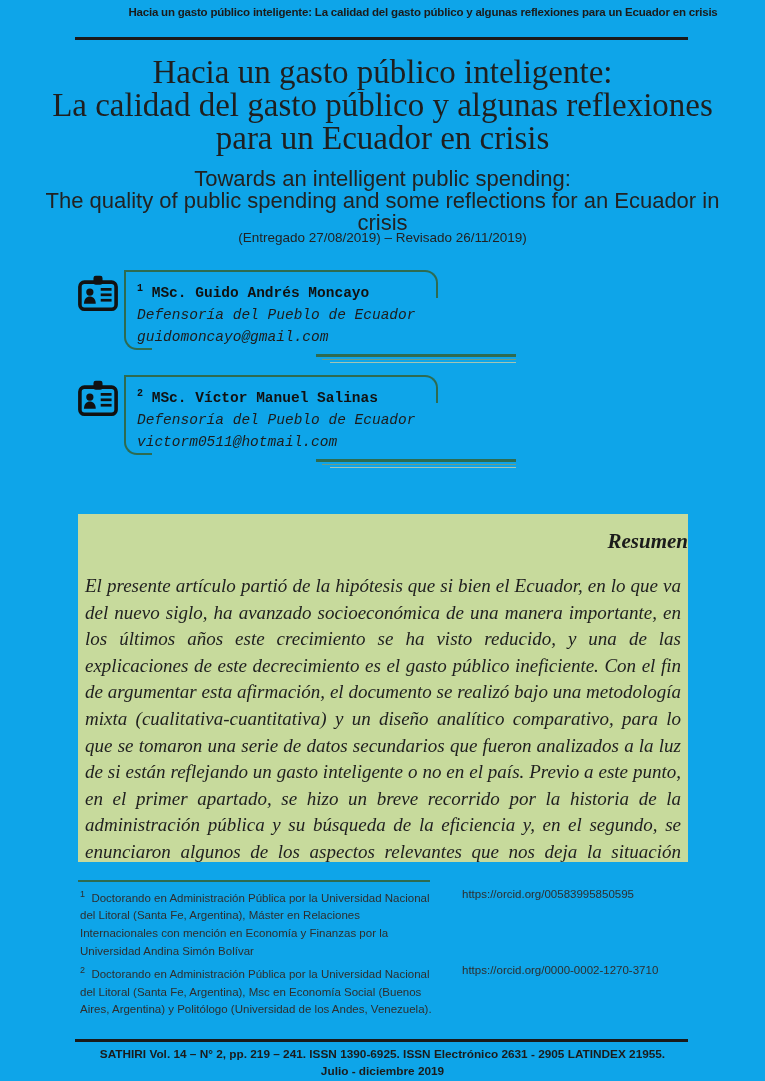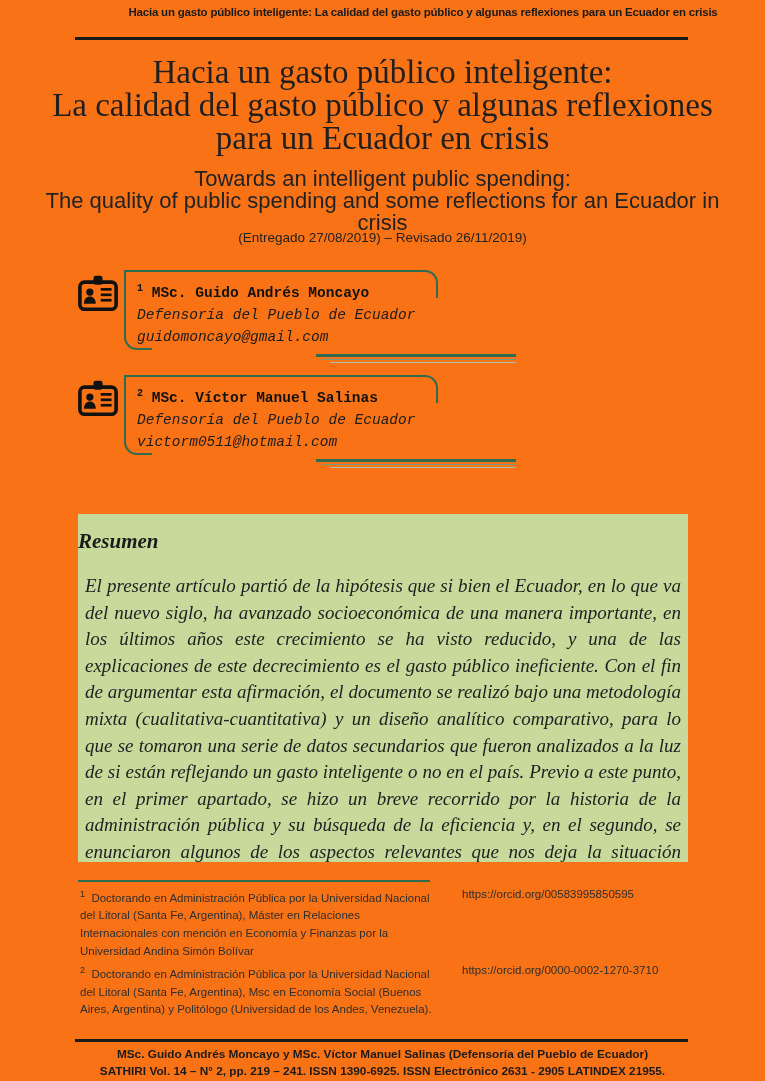--- a/index.html
+++ b/index.html
@@ -5,21 +5,21 @@
   :root{
     --green:#2e6b50;
     --green-mid:#6f9c85;
     --green-light:#a4c4b3;
     --ink:#1b1b1b;
     --abs-bg:#c7da9c;
   }
   html,body{margin:0;padding:0;background:#e8e8e8;}
   .page{
     position:relative;width:765px;height:1081px;margin:0 auto;
-    background:#f97316;overflow:hidden;color:var(--ink);
+    background:#0ea5e9;overflow:hidden;color:var(--ink);
     font-family:"Liberation Sans", sans-serif;
   }
   .running-header{
     position:absolute;top:6px;left:92px;width:662px;text-align:center;
     font-size:11.5px;font-weight:bold;color:#1b1b1b;letter-spacing:-0.2px;
   }
   .rule{position:absolute;left:75px;width:613px;height:2.5px;background:#1a1a1a;}
   .top-rule{top:37px;}
   .footer-rule{top:1039px;}
 
@@ -62,21 +62,21 @@
   .frame-lines{position:absolute;right:-78px;top:84px;width:200px;}
   .fl1{height:2.5px;background:var(--green);margin-bottom:2px;}
   .fl2{height:1.5px;background:var(--green-mid);margin-bottom:2px;width:97%;margin-left:auto;}
   .fl3{height:1px;background:var(--green-light);width:93%;margin-left:auto;}
 
   .abstract-box{
     position:absolute;top:514px;left:78px;width:610px;height:348px;
     background:var(--abs-bg);overflow:hidden;
   }
   .abstract-title{
-    margin-top:15px;text-align:left;
+    margin-top:15px;text-align:right;
     font-family:"Liberation Serif", serif;font-weight:bold;font-style:italic;
     font-size:21px;color:#1b1b1b;
   }
   .abstract-body{
     margin:19px 7px 0 7px;
     font-family:"Liberation Serif", serif;font-style:italic;
     font-size:19px;line-height:26.6px;text-align:justify;color:#1f1f1f;
   }
 
   .footnote-rule{position:absolute;top:880px;left:78px;width:352px;height:2px;background:var(--green);}
@@ -183,18 +183,17 @@
       <a class="fn-orcid" href="#">https://orcid.org/00583995850595</a>
     </div>
     <div class="fn-row">
       <div class="fn-text"><sup>2</sup>&nbsp; <span>Doctorando en Administración Pública por la Universidad Nacional del Litoral (Santa Fe, Argentina), Msc en Economía Social (Buenos Aires, Argentina) y Politólogo (Universidad de los Andes, Venezuela).</span></div>
       <a class="fn-orcid" href="#">https://orcid.org/0000-0002-1270-3710</a>
     </div>
   </div>
 
   <div class="rule footer-rule"></div>
   <div class="footer-block">
-    <div>MSc. Guido Andrés Moncayo y MSc. Víctor Manuel Salinas (Defensoría del Pueblo de Ecuador)</div>
     <div>SATHIRI Vol. 14 – N° 2,  pp. 219 – 241. ISSN 1390-6925. ISSN Electrónico  2631 - 2905  LATINDEX 21955.</div>
     <div>Julio - diciembre 2019</div>
   </div>
 
 </div>
 
 </body></html>

